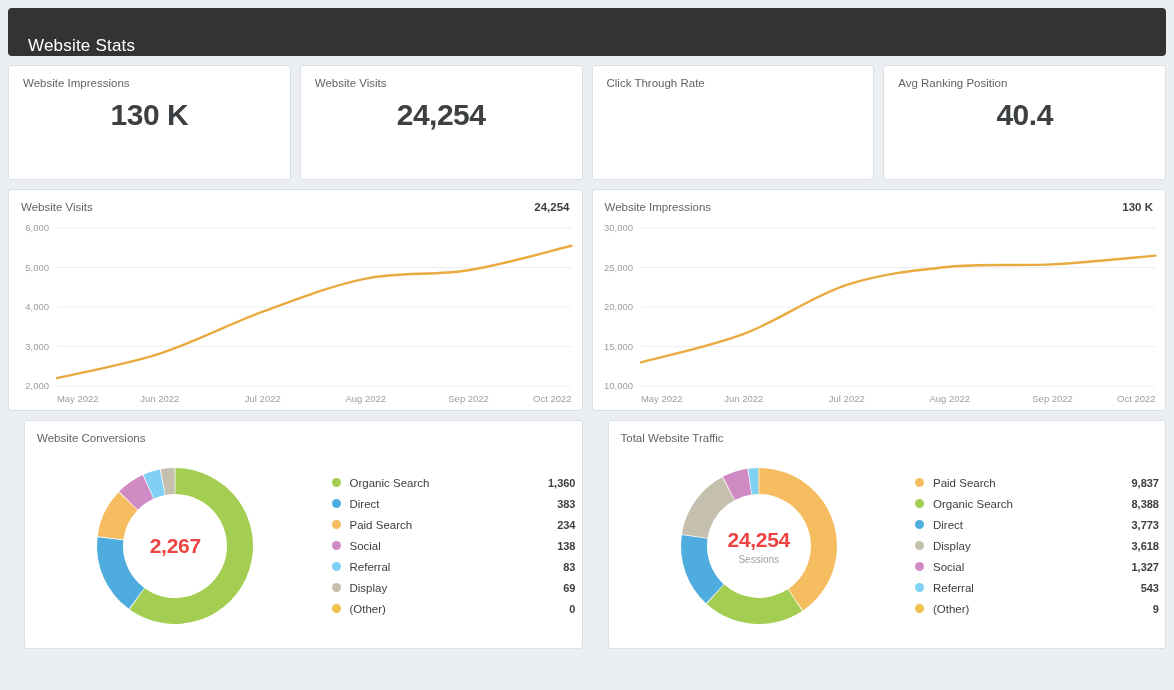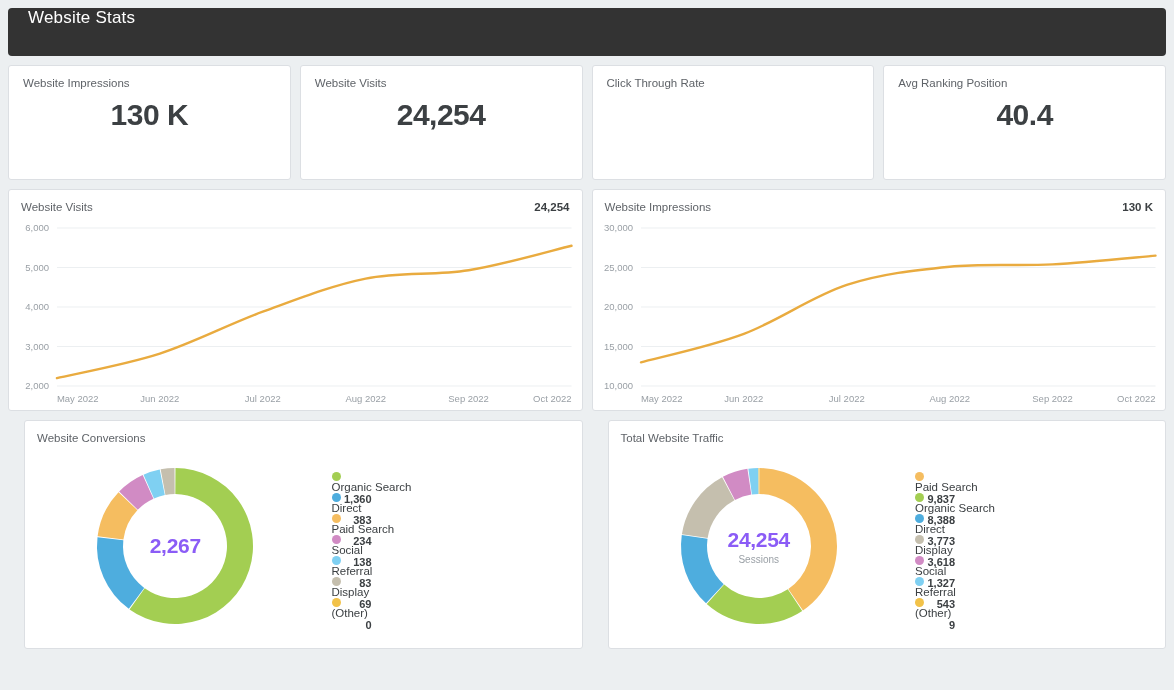--- a/index.html
+++ b/index.html
@@ -7,21 +7,21 @@
     width: 1174px; height: 690px;
     background: #eceff1;
     font-family: "Liberation Sans", sans-serif;
     overflow: hidden;
   }
   .page { width: 1174px; height: 690px; padding: 8px; position: relative; }
 
   
   .header {
     height: 48px; background: #333333; border-radius: 4px;
-    display: flex; align-items: flex-start; padding: 0 20px;
+    display: flex; align-items: flex-end; padding: 0 20px;
     margin-bottom: 9px;
   }
   .header-title { color: #ffffff; font-size: 17px; font-weight: 400; letter-spacing: .2px; }
 
   
   .kpi-row { display: flex; gap: 9px; margin-bottom: 9px; }
   .kpi-card {
     flex: 1; height: 115px; background: #ffffff;
     border: 1px solid #dcdfe3; border-radius: 3px;
     padding: 11px 14px; position: relative;
@@ -51,25 +51,25 @@
   .ax-text { font-family: "Liberation Sans", sans-serif; font-size: 9.5px; fill: #9aa0a6; }
 
   
   .donut-body { position: absolute; left: 0; right: 0; top: 26px; bottom: 4px; display: flex; }
   .donut-left { width: 54%; display: flex; align-items: center; justify-content: center; position: relative; }
   .donut-svg { width: 178px; height: 178px; display: block; }
   .donut-center {
     position: absolute; left: 0; right: 0; top: 50%;
     transform: translateY(-50%); text-align: center; pointer-events: none;
   }
-  .donut-center-value { font-size: 21px; font-weight: bold; color: #8b5cf6; letter-spacing: -0.3px; }
+  .donut-center-value { font-size: 21px; font-weight: bold; color: #ef4444; letter-spacing: -0.3px; }
   .donut-center-label { font-size: 10px; color: #9aa0a6; margin-top: 2px; }
 
   .legend { width: 46%; display: flex; flex-direction: column; justify-content: center; padding-left: 6px; }
-  .legend-row { display: flex; align-items: flex-start; height: 21px; flex-direction: column; }
+  .legend-row { display: flex; align-items: center; height: 21px; }
   .legend-dot { width: 9px; height: 9px; border-radius: 50%; flex: none; margin-right: 9px; }
   .legend-label { font-size: 11.5px; color: #3c4043; flex: 1; white-space: nowrap; }
   .legend-value { font-size: 11px; color: #3c4043; font-weight: bold; width: 46px; text-align: right; padding-right: 6px; }
 </style>
 </head>
 <body>
 
 <div class="page">
 
   <div class="header">

